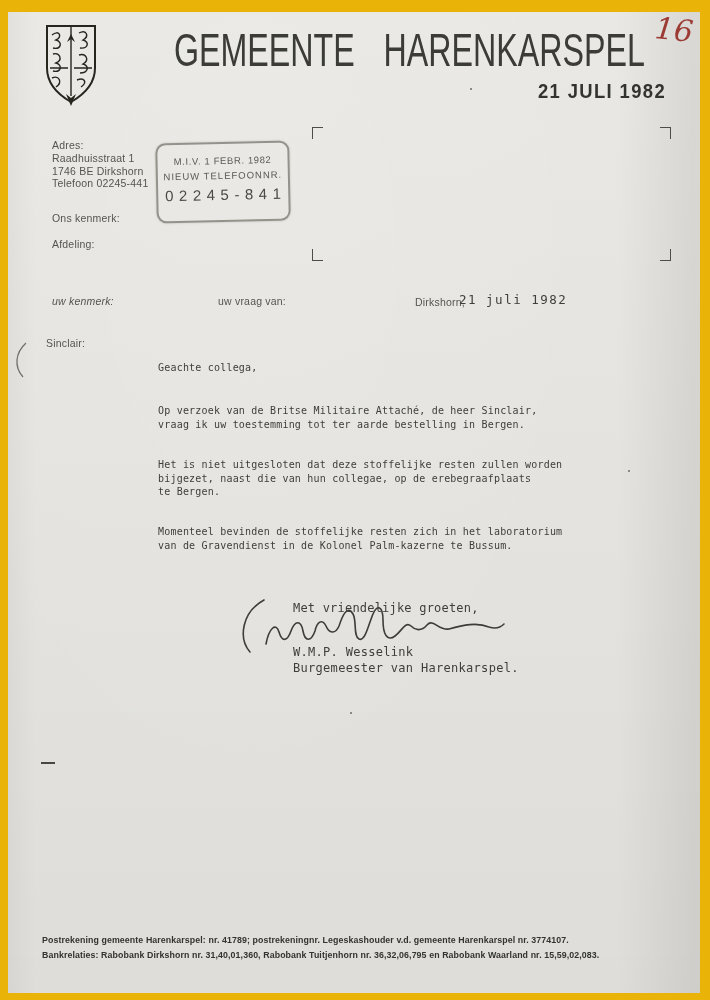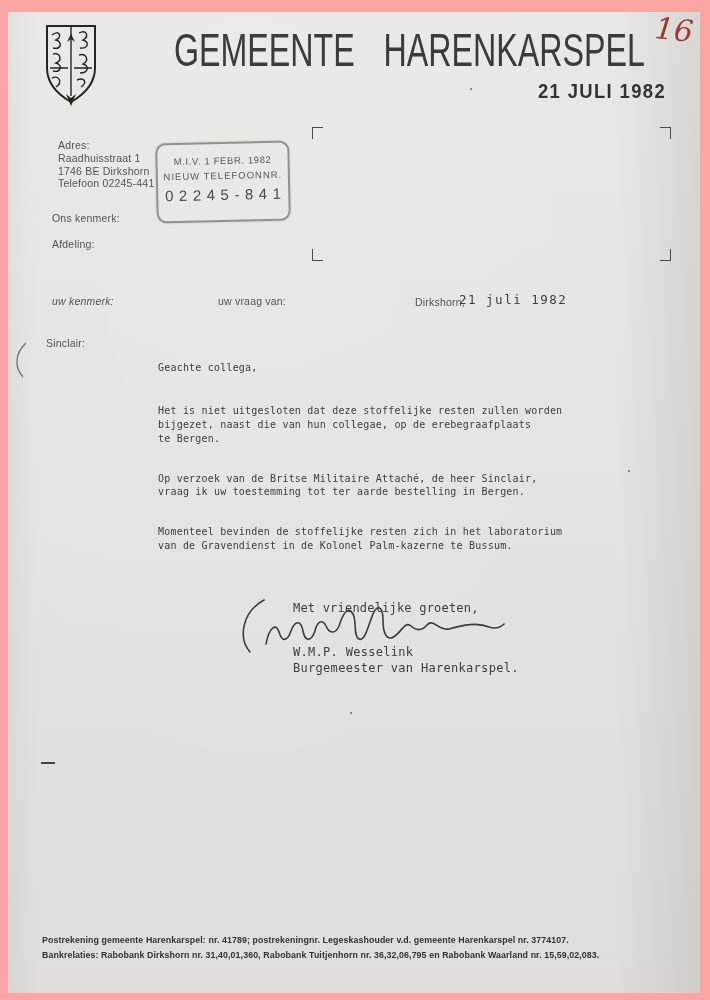--- a/index.html
+++ b/index.html
@@ -1,18 +1,18 @@
 <!DOCTYPE html>
 <html><head>
 <meta charset="utf-8">
 <style>
   html,body{margin:0;padding:0;background:#242424;}
   .scan{
     position:relative; width:710px; height:1000px; overflow:hidden;
-    background:#fca5a5;
+    background:#eab308;
     font-family:"Liberation Sans",sans-serif;
   }
   .paper{
     position:absolute; left:8px; top:12px; width:692px; height:981px;
     background-color:#e8e7e3;
     background-image:
       linear-gradient(90deg, rgba(0,0,0,0.035) 0%, rgba(0,0,0,0) 4%, rgba(0,0,0,0) 88%, rgba(0,0,0,0.07) 99%),
       linear-gradient(180deg, rgba(255,255,255,0.05) 0%, rgba(0,0,0,0.02) 55%, rgba(0,0,0,0.045) 100%),
       radial-gradient(ellipse at 35% 25%, rgba(255,255,255,0.10), rgba(0,0,0,0) 60%);
     z-index:0;
@@ -30,21 +30,21 @@
     left:538px; top:80px; font-size:20px; font-weight:700; color:#33332f;
     letter-spacing:1.5px; white-space:nowrap;
     transform:scaleX(0.92); transform-origin:left top;
   }
   #pagenum{
     left:655px; top:12px; font-size:30px; color:#9c3b33;
     font-family:"DejaVu Serif",serif; font-style:italic;
     transform:rotate(6deg);
   }
   #arms{left:42px; top:22px;}
-  #sender{left:52px; top:139px; line-height:12.8px;margin-left:6px;}
+  #sender{left:52px; top:139px; line-height:12.8px;}
   #onskenmerk{left:52px; top:212px;}
   #afdeling{left:52px; top:238px;}
   #stampbox{
     left:156px; top:142px; width:130px; height:76px;
     border:2px solid #93938c; border-radius:10px;
     transform:rotate(-1.2deg); text-align:center; color:#5a5a55;
     box-shadow:0 0 2px rgba(120,120,115,0.4);
   }
   #stampbox .st1{margin-top:11px; font-size:9.5px; letter-spacing:0.6px;}
   #stampbox .st2{margin-top:4px; font-size:9.5px; letter-spacing:1px;}
@@ -127,25 +127,25 @@
   <div id="place" class="abs lbl">Dirkshorn,</div>
   <div id="typeddate" class="abs mono">21 juli 1982</div>
   <div id="subject" class="abs lbl">Sinclair:</div>
 
   <svg id="penmark" class="abs" width="22" height="40" viewBox="0 0 22 40">
     <path d="M16,3 C5,13 4,27 13,37" fill="none" stroke="#70706a" stroke-width="1.3"></path>
   </svg>
 
   <div id="bodytext" class="abs mono">
     <div class="salut">Geachte collega,</div>
+    <p>Op verzoek van de Britse Militaire Attaché, de heer Sinclair,
+vraag ik uw toestemming tot ter aarde bestelling in Bergen.</p>
     <p>Het is niet uitgesloten dat deze stoffelijke resten zullen worden
 bijgezet, naast die van hun collegae, op de erebegraafplaats
 te Bergen.</p>
-    <p>Op verzoek van de Britse Militaire Attaché, de heer Sinclair,
-vraag ik uw toestemming tot ter aarde bestelling in Bergen.</p>
     <p>Momenteel bevinden de stoffelijke resten zich in het laboratorium
 van de Gravendienst in de Kolonel Palm-kazerne te Bussum.</p>
   </div>
 
   <div id="closing" class="abs mono">Met vriendelijke groeten,</div>
   <svg id="signature" class="abs" width="285" height="64" viewBox="0 0 285 64">
     <g fill="none" stroke="#3c3c3a" stroke-width="1.6" stroke-linecap="round">
       <path d="M14,56 C2,42 6,16 28,4"></path>
       <path d="M30,48 C33,32 40,26 43,36 C46,46 51,46 55,35 C59,24 65,24 67,35
                C69,46 75,46 79,35 C81,26 86,22 90,30 C93,37 99,39 103,30

